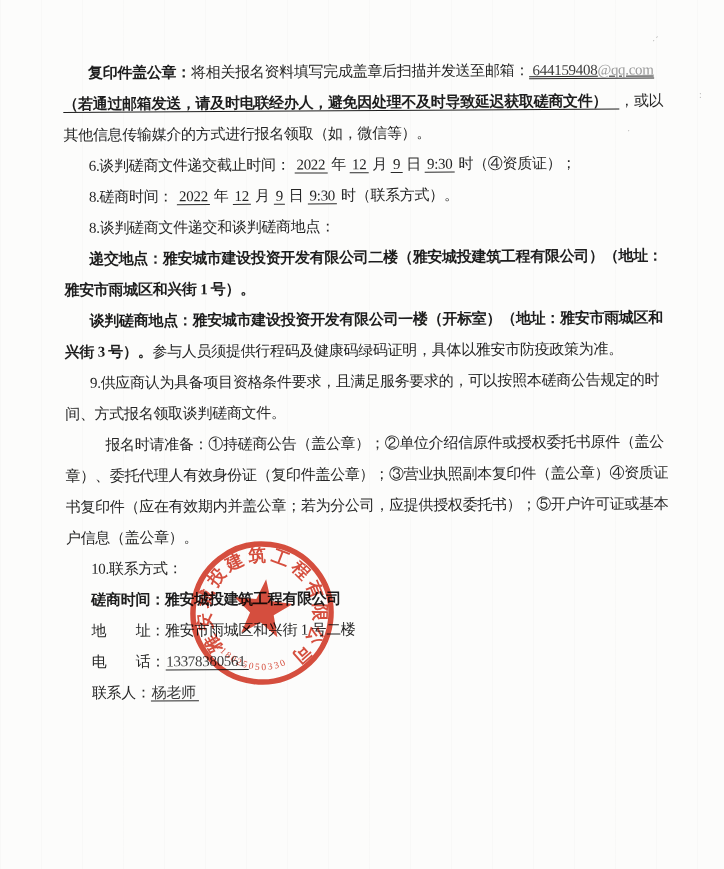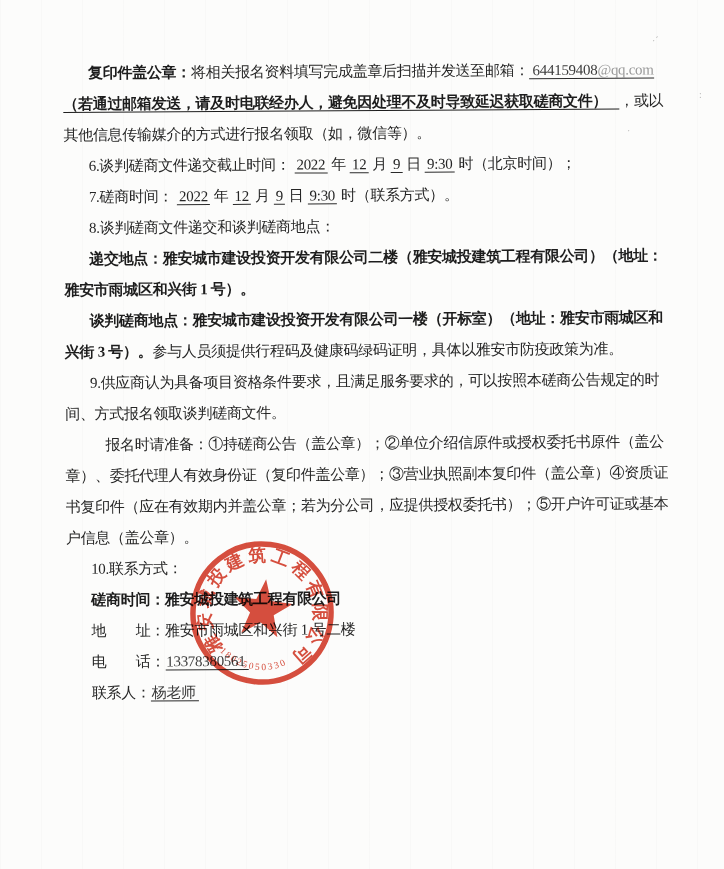--- a/index.html
+++ b/index.html
@@ -13,21 +13,21 @@
   }
   .doc {
     position:absolute; left:63px; top:58px; width:604px;
     font-size:15px; letter-spacing:-0.3px;
     transform:rotate(-0.35deg); transform-origin:0 0;
   }
   .line { height:31px; line-height:31px; white-space:nowrap; }
   .ind1 { padding-left:25px; }
   .ind2 { padding-left:40px; }
   .b { font-weight:700; color:#1d1d1d; }
-  .u { border-bottom:1.4px solid #2a2a2a; }
+  .u { border-bottom:1.4px solid #2a2a2a;text-decoration:underline; }
   .u-num { border-bottom:1.4px solid #2a2a2a; margin:0 4px; padding:0 2px; }
   .u-warn { border-bottom:1.6px solid #1d1d1d; padding-right:12px; }
   .email-user { color:#3c3c3c; }
   .email-domain { color:#9a9a9a; }
   .u-val { border-bottom:1.4px solid #2a2a2a; padding:0 3px 0 1px; color:#3c3c3c; }
   .stamp {
     position:absolute; left:187px; top:538px; width:150px; height:150px;
     transform:rotate(7deg);
     mix-blend-mode:multiply; opacity:0.92;
   }
@@ -46,25 +46,25 @@
 
     <div class="line">
       <span class="b u-warn">（若通过邮箱发送，请及时电联经办人，避免因处理不及时导致延迟获取磋商文件）</span><span>，或以</span>
     </div>
 
     <div class="line">
       <span>其他信息传输媒介的方式进行报名领取（如，微信等）。</span>
     </div>
 
     <div class="line ind1">
-      <span>6.谈判磋商文件递交截止时间：</span><span class="u-num">2022</span><span>年</span><span class="u-num">12</span><span>月</span><span class="u-num">9</span><span>日</span><span class="u-num">9:30</span><span>时（北京时间）；</span>
+      <span>6.谈判磋商文件递交截止时间：</span><span class="u-num">2022</span><span>年</span><span class="u-num">12</span><span>月</span><span class="u-num">9</span><span>日</span><span class="u-num">9:30</span><span>时（④资质证）；</span>
     </div>
 
     <div class="line ind1">
-      <span>7.磋商时间：</span><span class="u-num">2022</span><span>年</span><span class="u-num">12</span><span>月</span><span class="u-num">9</span><span>日</span><span class="u-num">9:30</span><span>时（联系方式）。</span>
+      <span>8.磋商时间：</span><span class="u-num">2022</span><span>年</span><span class="u-num">12</span><span>月</span><span class="u-num">9</span><span>日</span><span class="u-num">9:30</span><span>时（联系方式）。</span>
     </div>
 
     <div class="line ind1">
       <span>8.谈判磋商文件递交和谈判磋商地点：</span>
     </div>
 
     <div class="line ind1">
       <span class="b">递交地点：雅安城市建设投资开发有限公司二楼（雅安城投建筑工程有限公司）（地址：</span>
     </div>
     <div class="line">

